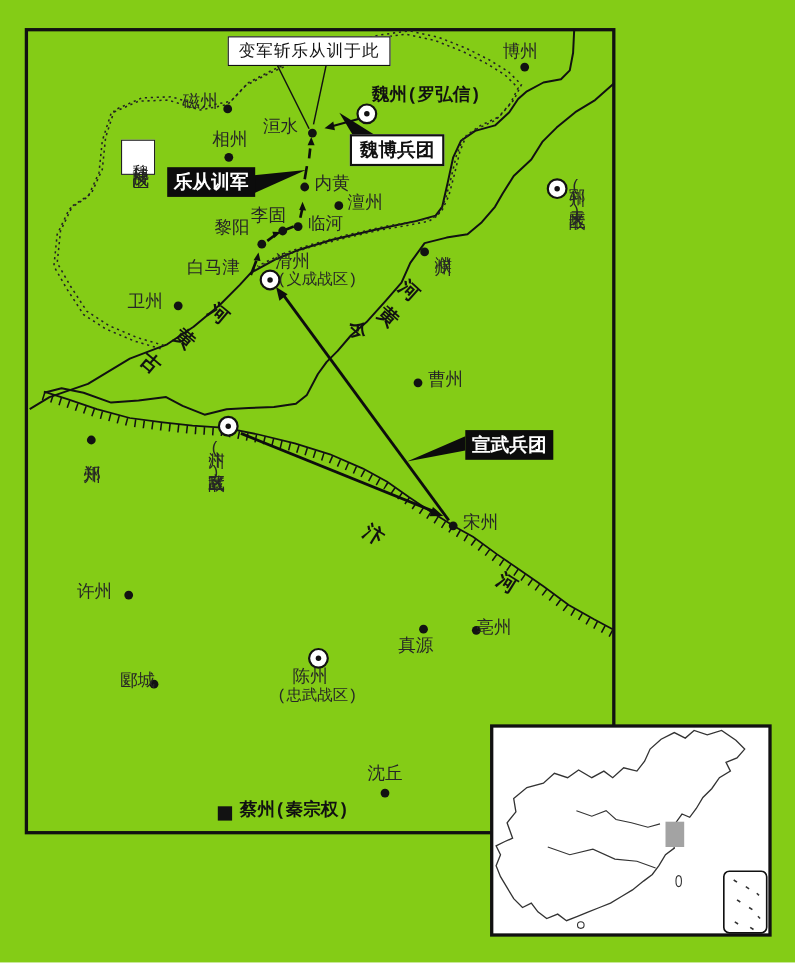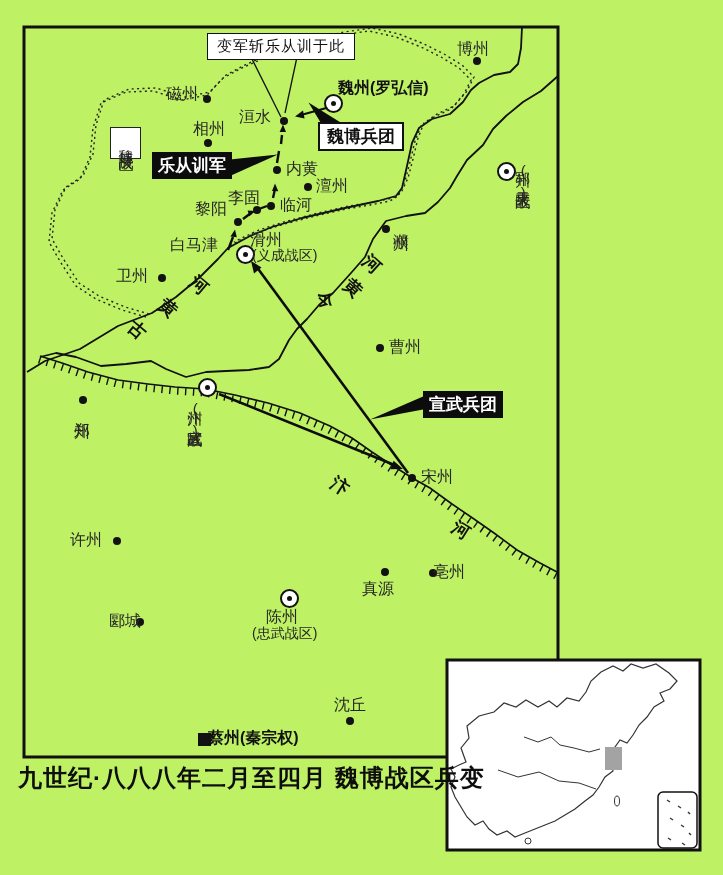--- a/index.html
+++ b/index.html
@@ -1,17 +1,17 @@
 <!DOCTYPE html>
 <html><head>
 <meta charset="utf-8">
 <style>
   html,body{margin:0;padding:0;background:#fff;}
-  .stage{position:relative;width:723px;height:875px;background:#bef264;overflow:hidden;
-         font-family:Liberation Sans, sans-serif;color:#1a1a1a;text-align:right;}
+  .stage{position:relative;width:723px;height:875px;background:#84cc16;overflow:hidden;
+         font-family:Liberation Mono, monospace;color:#1a1a1a;text-align:right;}
   svg{position:absolute;left:0;top:0;}
   .lbl{position:absolute;font-size:16px;color:#262626;white-space:nowrap;line-height:1.12;}
   .bold{font-weight:bold;color:#111;}
   .note{font-size:14px;}
   .v{writing-mode:vertical-rl;text-orientation:upright;letter-spacing:1px;}
   .dot{position:absolute;width:8px;height:8px;background:#121212;border-radius:50%;}
   .hq{position:absolute;width:15px;height:15px;border:2px solid #121212;border-radius:50%;
       background:#fff;display:flex;align-items:center;justify-content:center;}
   .hq::after{content:"";width:5px;height:5px;background:#121212;border-radius:50%;}
   .sq{position:absolute;width:13px;height:13px;background:#121212;}
@@ -169,17 +169,16 @@
   <div class="lbl v" style="left:186px;top:398px;font-size:15px;"><span>汴州</span><span>(宣武战区)</span></div>
   <div class="lbl v" style="left:73px;top:409px;">郑州</div>
   <div class="lbl" style="left:421px;top:468px;">宋州</div>
   <div class="lbl" style="left:70px;top:531px;">许州</div>
   <div class="lbl" style="left:93px;top:612px;margin-left:16px;">郾城</div>
   <div class="lbl" style="left:362px;top:580px;">真源</div>
   <div class="lbl" style="left:433px;top:563px;">亳州</div>
   <div class="lbl" style="left:266px;top:608px;">陈州</div>
   <div class="lbl note" style="left:252px;top:626px;">(忠武战区)</div>
   <div class="lbl" style="left:334px;top:696px;">沈丘</div>
-  <div class="lbl bold" style="left:208px;top:729px;"><span>蔡州</span><span>(秦宗权)</span></div>
+  <div class="lbl bold" style="left:218px;top:729px;"><span>蔡州</span><span>(秦宗权)</span></div>
 
-  <div class="maptitle" style="left:18px;top:762px;">九世纪·八八八年二月至四月 魏博战区兵变</div>
 
 </div>
 
 </body></html>

